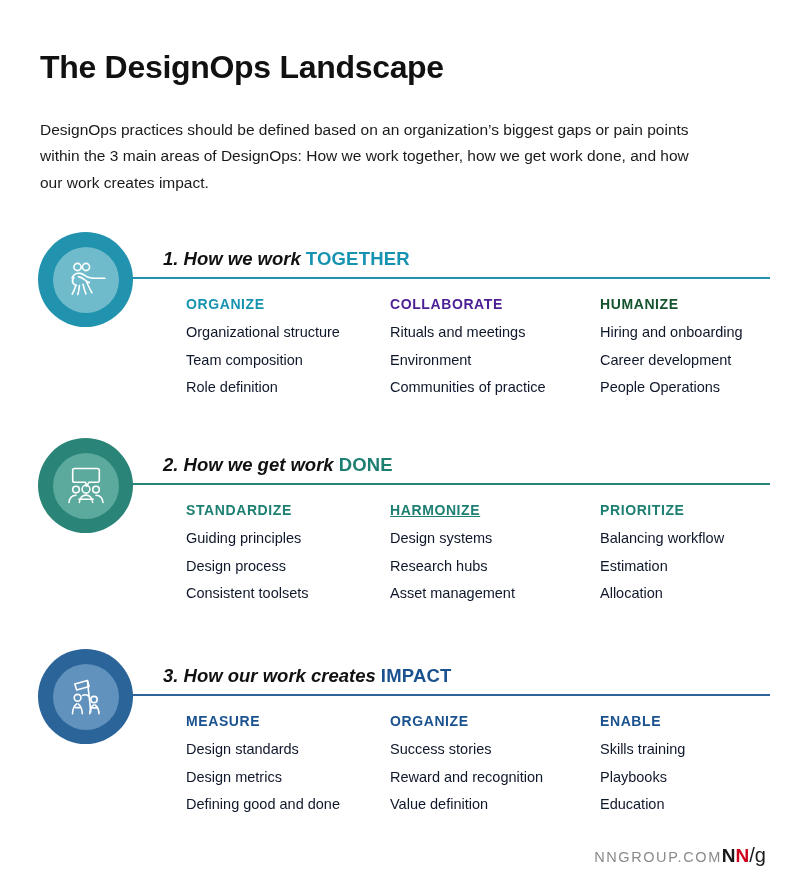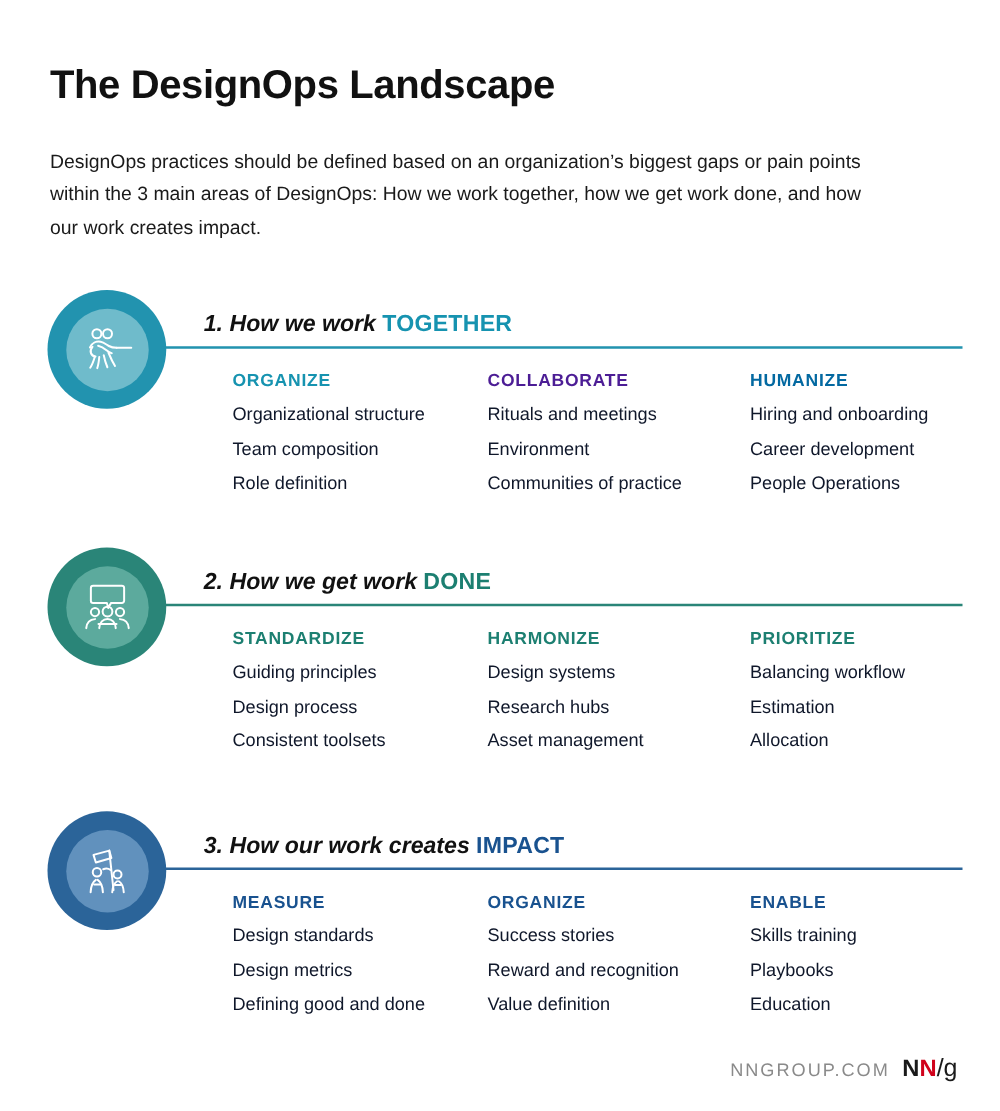--- a/index.html
+++ b/index.html
@@ -118,21 +118,20 @@
   }
   .col-item:last-child { margin-bottom: 0; }
 
   
   .footer {
     position: absolute;
     right: 34px;
     bottom: 22px;
     display: flex;
     align-items: baseline;
-    gap: 10px;
   }
   .footer-domain {
     font-size: 14.5px;
     letter-spacing: 1.6px;
     color: #8a8a8a;
   }
   .footer-logo {
     font-size: 19px;
     letter-spacing: 0px;
     color: #1a1a1a;
@@ -184,21 +183,21 @@
       <div class="col-item">Team composition</div>
       <div class="col-item">Role definition</div>
     </div>
     <div>
       <div class="col-title" style="color: #4c1d95;">COLLABORATE</div>
       <div class="col-item">Rituals and meetings</div>
       <div class="col-item">Environment</div>
       <div class="col-item">Communities of practice</div>
     </div>
     <div>
-      <div class="col-title" style="color: #0369a1;">HUMANIZE</div>
+      <div class="col-title" style="color: #14532d;">HUMANIZE</div>
       <div class="col-item">Hiring and onboarding</div>
       <div class="col-item">Career development</div>
       <div class="col-item">People Operations</div>
     </div>
   </div>
 </div>
 
 <div class="section sec2">
   <div class="badge-outer" style="background: rgb(42, 133, 120);">
     <div class="badge-inner" style="background: rgb(92, 170, 157);">
@@ -224,21 +223,21 @@
   <div class="sec-rule" style="background: rgb(42, 133, 120);"></div>
 
   <div class="cols">
     <div>
       <div class="col-title" style="color: rgb(28, 127, 113);">STANDARDIZE</div>
       <div class="col-item">Guiding principles</div>
       <div class="col-item">Design process</div>
       <div class="col-item">Consistent toolsets</div>
     </div>
     <div>
-      <div class="col-title" style="color: rgb(28, 127, 113);">HARMONIZE</div>
+      <div class="col-title" style="color: rgb(28, 127, 113); text-decoration: underline;">HARMONIZE</div>
       <div class="col-item">Design systems</div>
       <div class="col-item">Research hubs</div>
       <div class="col-item">Asset management</div>
     </div>
     <div>
       <div class="col-title" style="color: rgb(28, 127, 113);">PRIORITIZE</div>
       <div class="col-item">Balancing workflow</div>
       <div class="col-item">Estimation</div>
       <div class="col-item">Allocation</div>
     </div>

